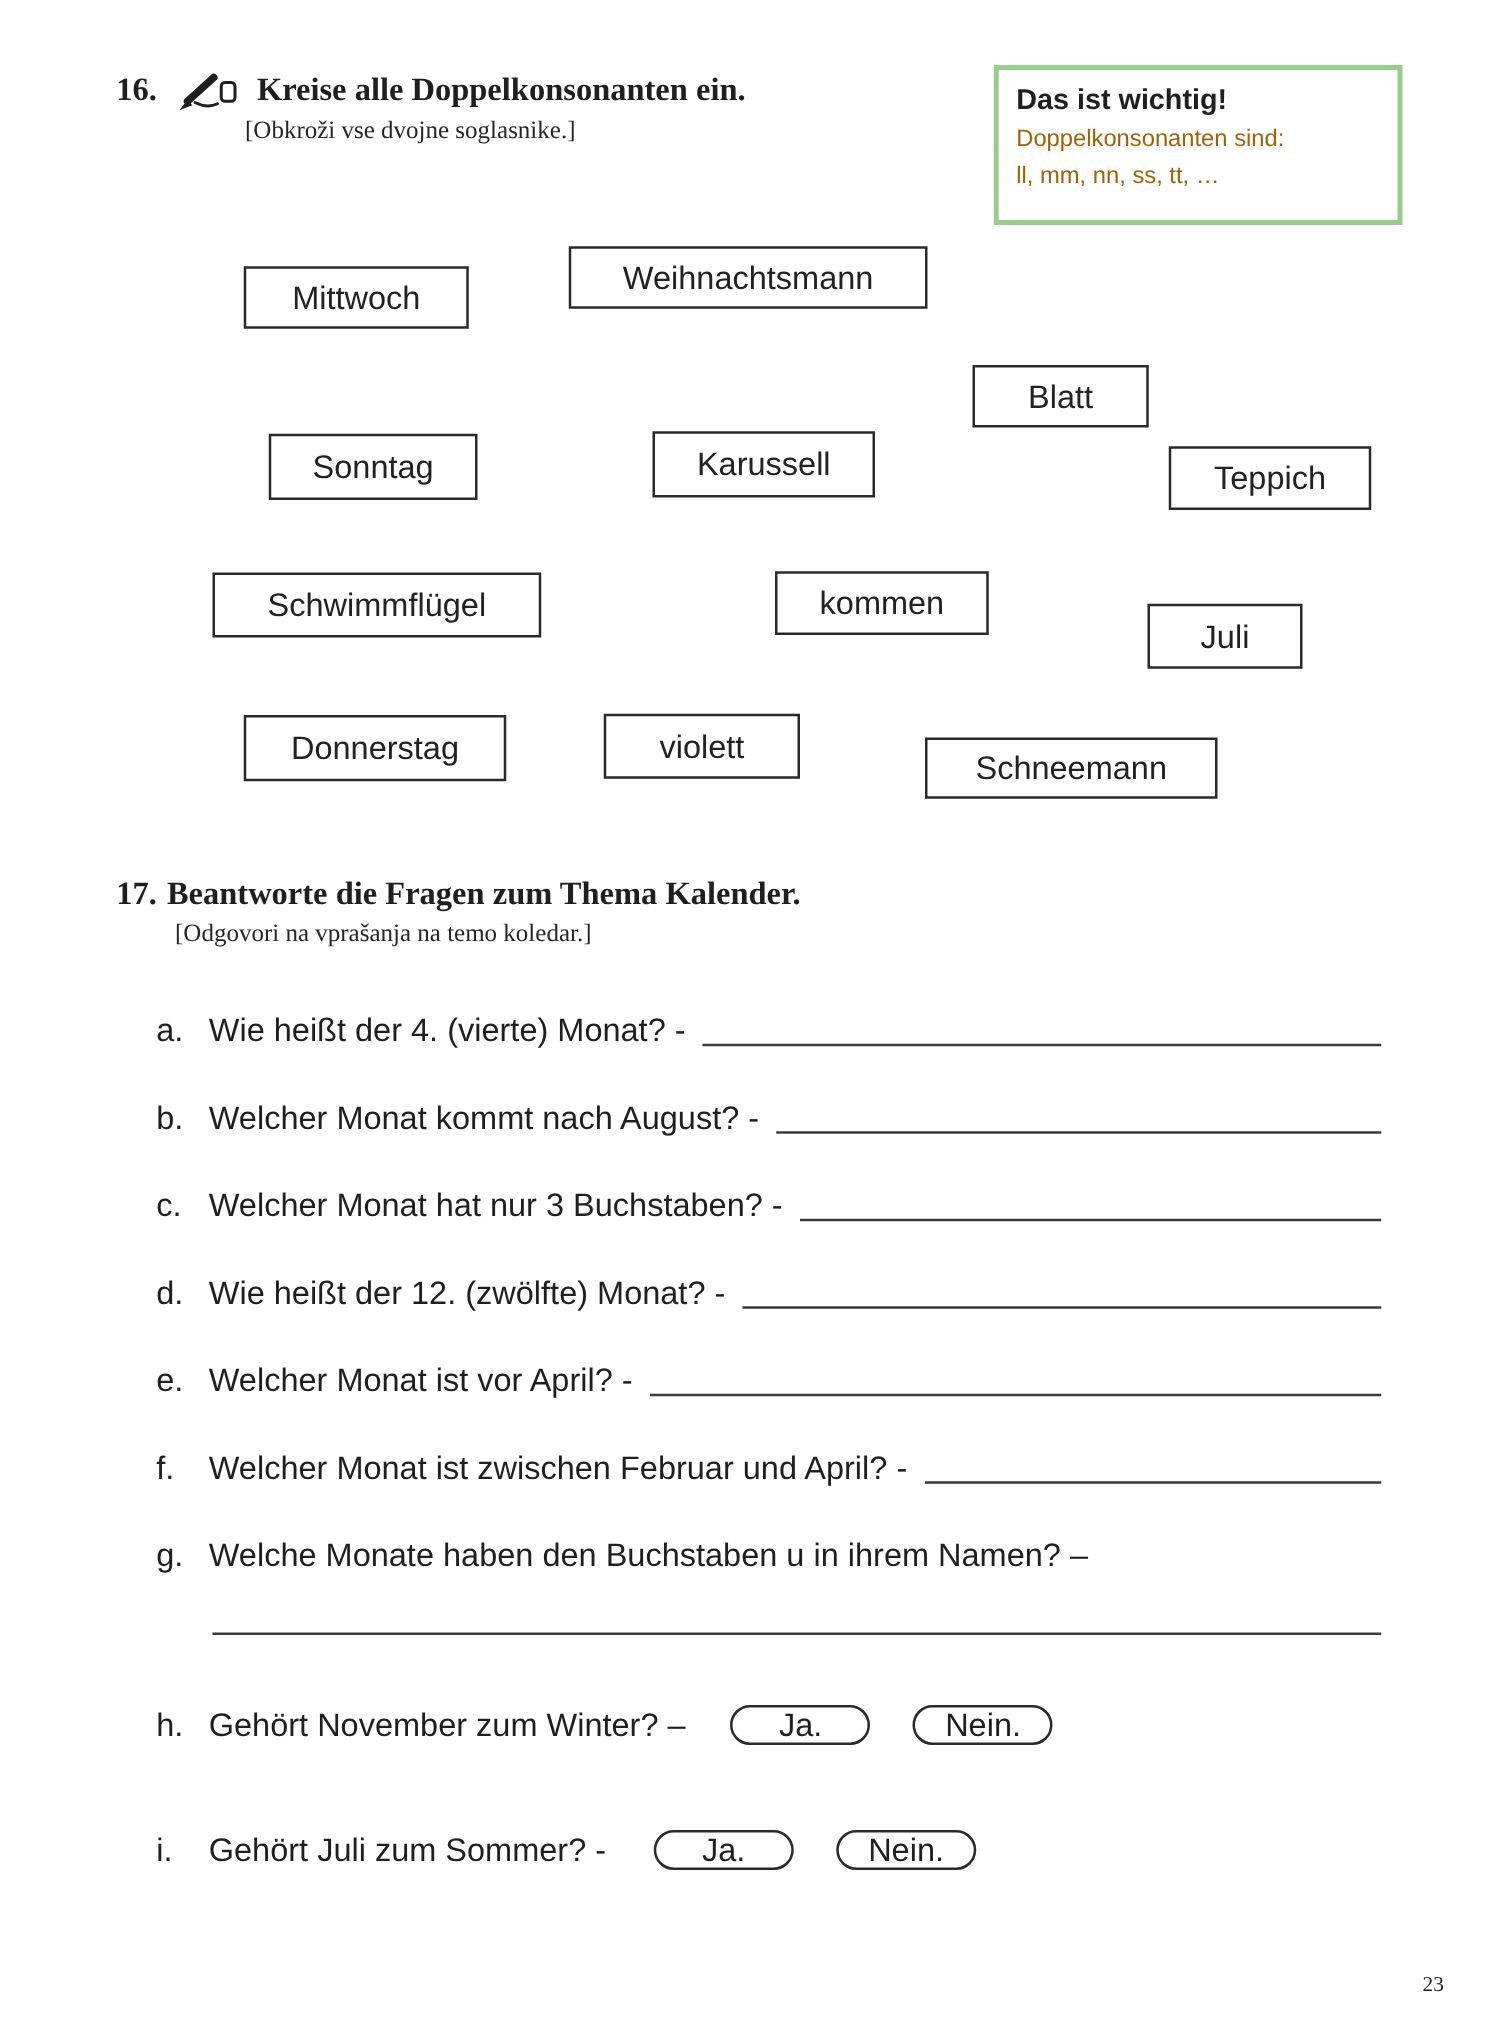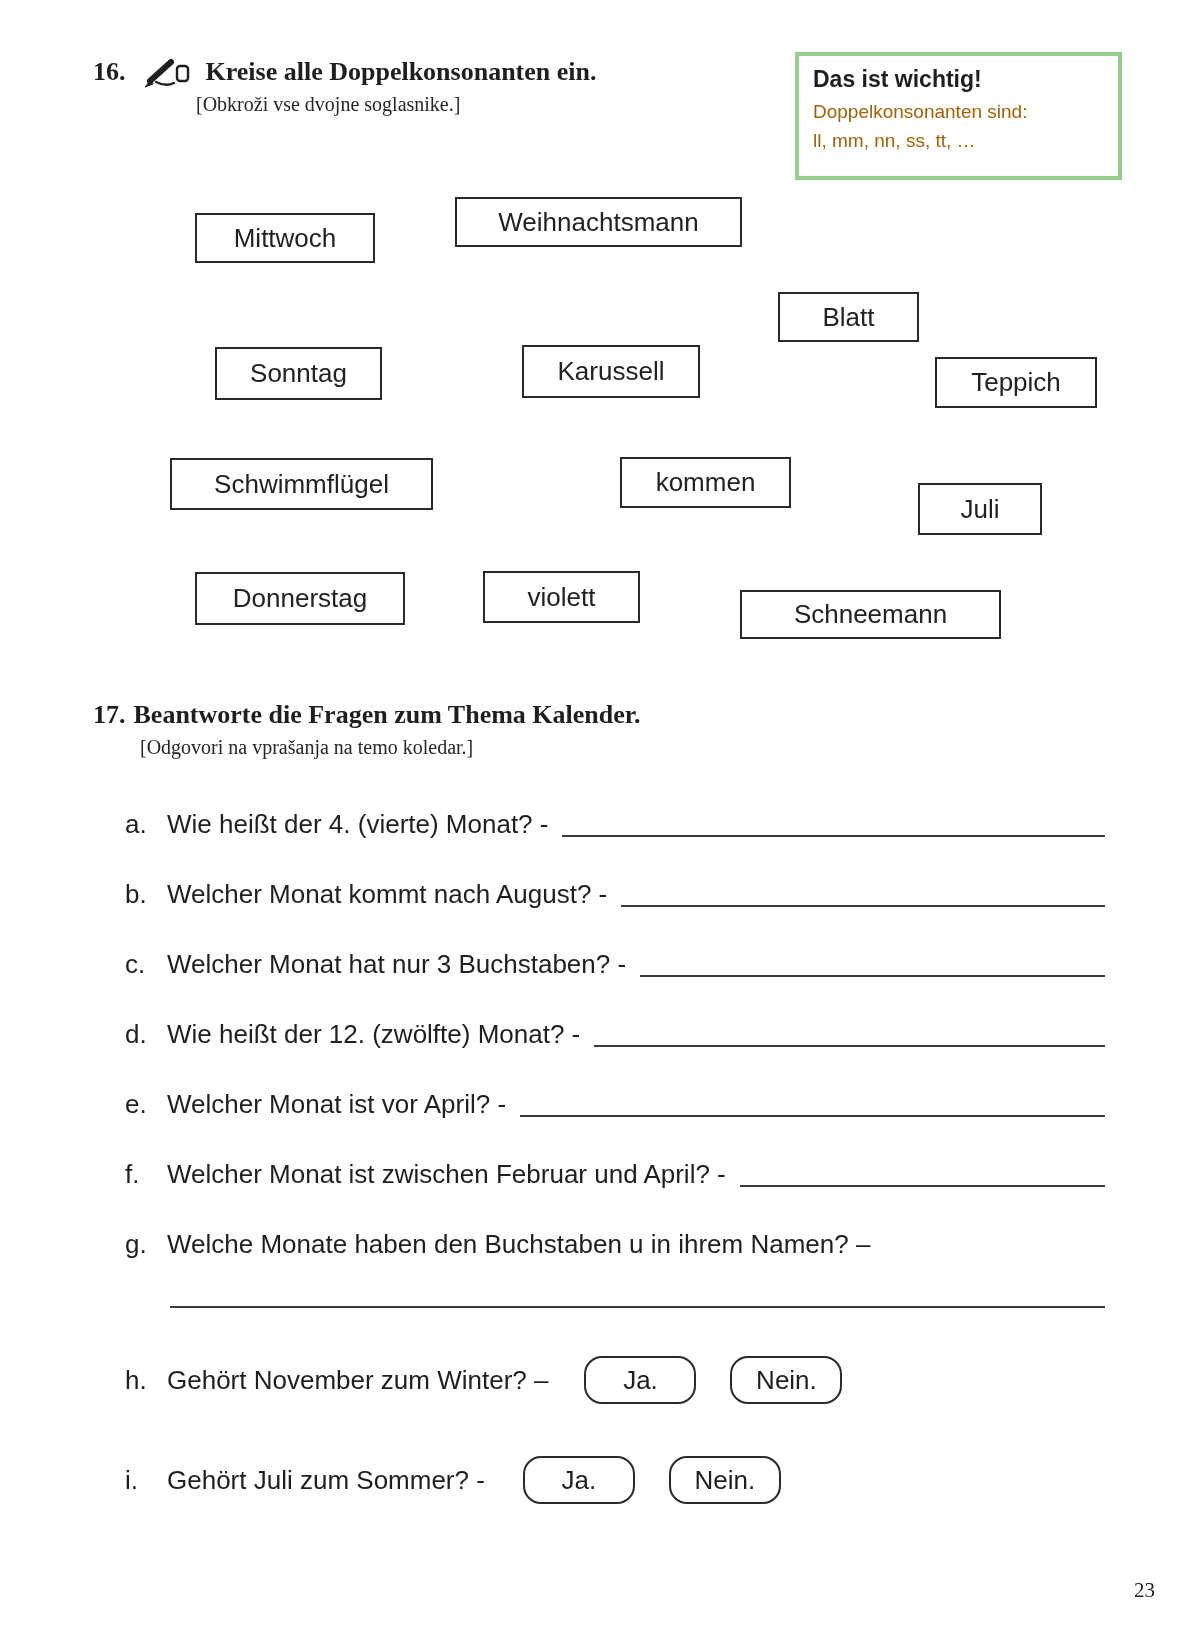--- a/index.html
+++ b/index.html
@@ -44,31 +44,31 @@
   .q-row{display:flex;align-items:flex-end;height:40px;margin-bottom:30px;font-size:26px;}
   .q-label{width:42px;flex:0 0 42px;}
   .q-text{white-space:nowrap;}
   .answer-line{flex:1;border-bottom:2px solid #3a3a3a;margin-left:14px;margin-bottom:3px;min-width:40px;}
   #g-row{margin-bottom:0;}
   #g-full-line{margin-left:45px;margin-top:46px;border-bottom:2px solid #3a3a3a;height:0;}
   .q-row.janein{height:52px;align-items:center;margin-top:46px;margin-bottom:0;}
   #i-row{margin-top:48px;}
   .option-pill{
     border:2px solid #2a2a2a;border-radius:18px;
-    width:112px;height:48px;
+    width:112px;height:32px;
     display:flex;align-items:center;justify-content:center;
     font-size:26px;background:#fff;box-sizing:border-box;text-align:center;
   }
   .pill-gap1{margin-left:38px;}
   .pill-gap2{margin-left:34px;}
   #h-row .pill-gap1{margin-left:36px;}
   
   #page-number{
     position:absolute;right:48px;top:1578px;
-    font-family:"Liberation Serif",serif;font-size:21px;color:#1f1f1f;
+    font-family:"Liberation Serif",serif;font-size:17px;color:#1f1f1f;
   }
 </style>
 </head>
 <body>
 
 <div id="page">
 
   <div id="ex16-header" class="ex-header">
     <div id="ex16-line1">
       <span class="ex-num">16.</span>
@@ -119,21 +119,21 @@
     </div>
   <div class="word-box" style="left:918px;top:483px;width:124px;height:52px;">
       <span>Juli</span>
     </div>
   <div class="word-box" style="left:195px;top:572px;width:210px;height:53px;">
       <span>Donnerstag</span>
     </div>
   <div class="word-box" style="left:483px;top:571px;width:157px;height:52px;">
       <span>violett</span>
     </div>
-  <div class="word-box" style="left:740px;top:590px;width:261px;height:49px;">
+  <div class="word-box" style="left:740px;top:590px;width:234px;height:49px;">
       <span>Schneemann</span>
     </div>
 
   <div id="ex17-header" class="ex-header">
     <div id="ex17-line1">
       <span class="ex-num">17.</span>
       <span class="ex-title">Beantworte die Fragen zum Thema Kalender.</span>
     </div>
     <div id="ex17-sub" class="ex-sub">[Odgovori na vprašanja na temo koledar.]</div>
   </div>

